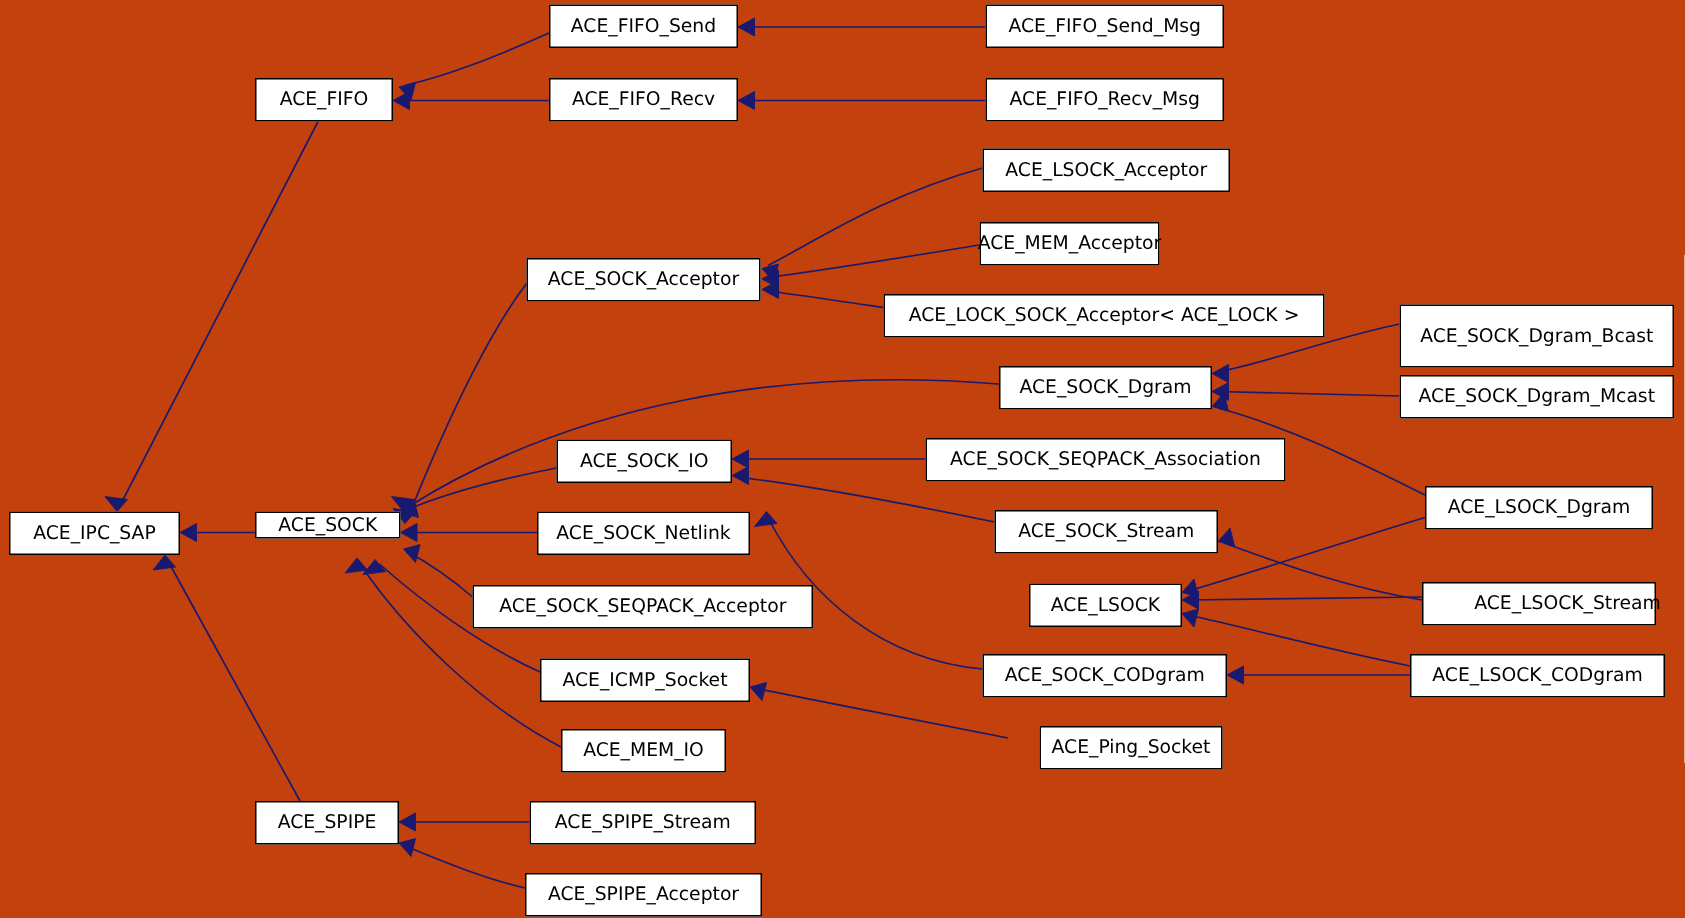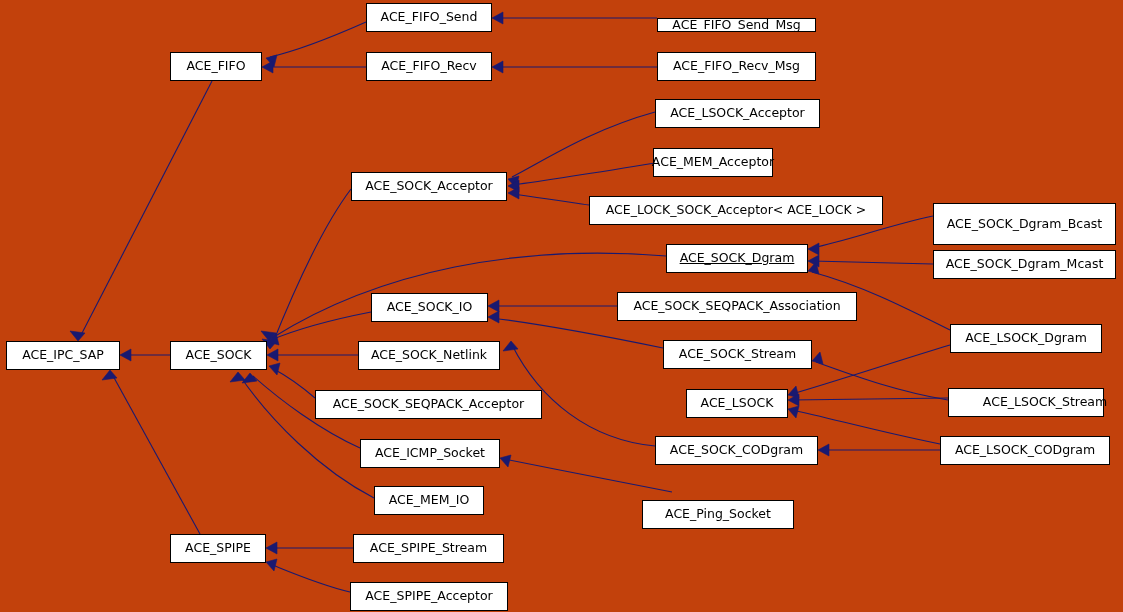--- a/index.html
+++ b/index.html
@@ -77,21 +77,21 @@
       <polygon points="102,380 117,378 110,370"></polygon>
       <path d="M 353,548 L 270,548"></path>
       <polygon points="277,542 277,554 266,548"></polygon>
       <path d="M 350,592 C 320,585 290,572 270,564"></path>
       <polygon points="277,559 274,571 266,562"></polygon>
     </svg>
   <div id="node-layer">
       <div class="node" style="left: 366px; top: 3px; width: 126px; height: 29px;">
         <span>ACE_FIFO_Send</span>
       </div>
-      <div class="node" style="left: 657px; top: 18px; width: 159px; height: 14px;">
+      <div class="node" style="left: 657px; top: 3px; width: 159px; height: 29px;">
         <span>ACE_FIFO_Send_Msg</span>
       </div>
       <div class="node" style="left: 170px; top: 52px; width: 92px; height: 29px;">
         <span>ACE_FIFO</span>
       </div>
       <div class="node" style="left: 366px; top: 52px; width: 126px; height: 29px;">
         <span>ACE_FIFO_Recv</span>
       </div>
       <div class="node" style="left: 657px; top: 52px; width: 159px; height: 29px;">
         <span>ACE_FIFO_Recv_Msg</span>
@@ -104,39 +104,39 @@
       </div>
       <div class="node" style="left: 351px; top: 172px; width: 156px; height: 29px;">
         <span>ACE_SOCK_Acceptor</span>
       </div>
       <div class="node" style="left: 589px; top: 196px; width: 294px; height: 29px;">
         <span>ACE_LOCK_SOCK_Acceptor&lt; ACE_LOCK &gt;</span>
       </div>
       <div class="node" style="left: 933px; top: 203px; width: 183px; height: 42px;">
         <span>ACE_SOCK_Dgram_Bcast</span>
       </div>
-      <div class="node" style="left: 666px; top: 244px; width: 142px; height: 29px; text-decoration: underline;">
+      <div class="node" style="left: 666px; top: 244px; width: 142px; height: 29px;">
         <span>ACE_SOCK_Dgram</span>
       </div>
       <div class="node" style="left: 933px; top: 250px; width: 183px; height: 29px;">
         <span>ACE_SOCK_Dgram_Mcast</span>
       </div>
       <div class="node" style="left: 371px; top: 293px; width: 117px; height: 29px;">
         <span>ACE_SOCK_IO</span>
       </div>
       <div class="node" style="left: 617px; top: 292px; width: 240px; height: 29px;">
         <span>ACE_SOCK_SEQPACK_Association</span>
       </div>
       <div class="node" style="left: 950px; top: 324px; width: 152px; height: 29px;">
         <span>ACE_LSOCK_Dgram</span>
       </div>
       <div class="node" style="left: 6px; top: 341px; width: 114px; height: 29px;">
         <span>ACE_IPC_SAP</span>
       </div>
-      <div class="node" style="left: 170px; top: 341px; width: 97px; height: 29px; justify-content: center;">
+      <div class="node" style="left: 170px; top: 341px; width: 97px; height: 18px; justify-content: center;">
         <span>ACE_SOCK</span>
       </div>
       <div class="node" style="left: 358px; top: 341px; width: 142px; height: 29px;">
         <span>ACE_SOCK_Netlink</span>
       </div>
       <div class="node" style="left: 663px; top: 340px; width: 149px; height: 29px;">
         <span>ACE_SOCK_Stream</span>
       </div>
       <div class="node" style="left: 948px; top: 388px; width: 156px; height: 29px; padding-left: 38px;">
         <span>ACE_LSOCK_Stream</span>
@@ -149,21 +149,21 @@
       </div>
       <div class="node" style="left: 655px; top: 436px; width: 163px; height: 29px;">
         <span>ACE_SOCK_CODgram</span>
       </div>
       <div class="node" style="left: 940px; top: 436px; width: 170px; height: 29px;">
         <span>ACE_LSOCK_CODgram</span>
       </div>
       <div class="node" style="left: 360px; top: 439px; width: 140px; height: 29px;">
         <span>ACE_ICMP_Socket</span>
       </div>
-      <div class="node" style="left: 642px; top: 484px; width: 152px; height: 29px; margin-top: 16px;">
+      <div class="node" style="left: 693px; top: 484px; width: 122px; height: 29px;">
         <span>ACE_Ping_Socket</span>
       </div>
       <div class="node" style="left: 374px; top: 486px; width: 110px; height: 29px;">
         <span>ACE_MEM_IO</span>
       </div>
       <div class="node" style="left: 170px; top: 534px; width: 96px; height: 29px;">
         <span>ACE_SPIPE</span>
       </div>
       <div class="node" style="left: 353px; top: 534px; width: 151px; height: 29px;">
         <span>ACE_SPIPE_Stream</span>

